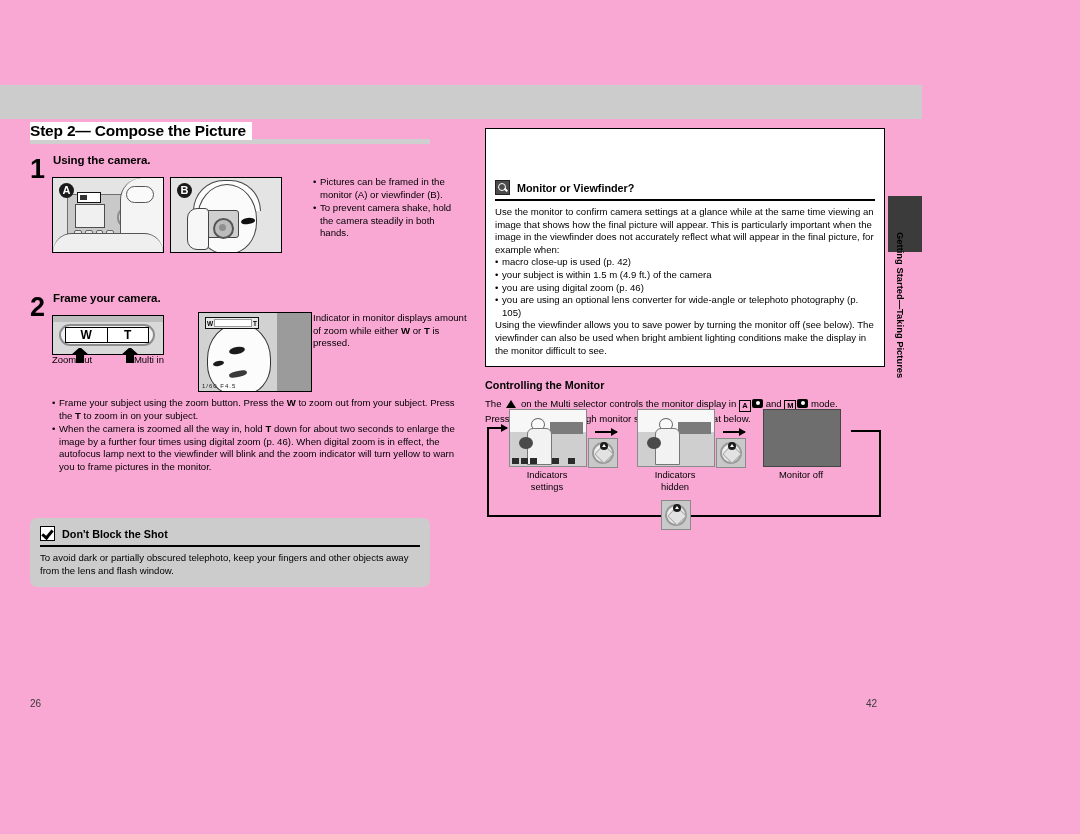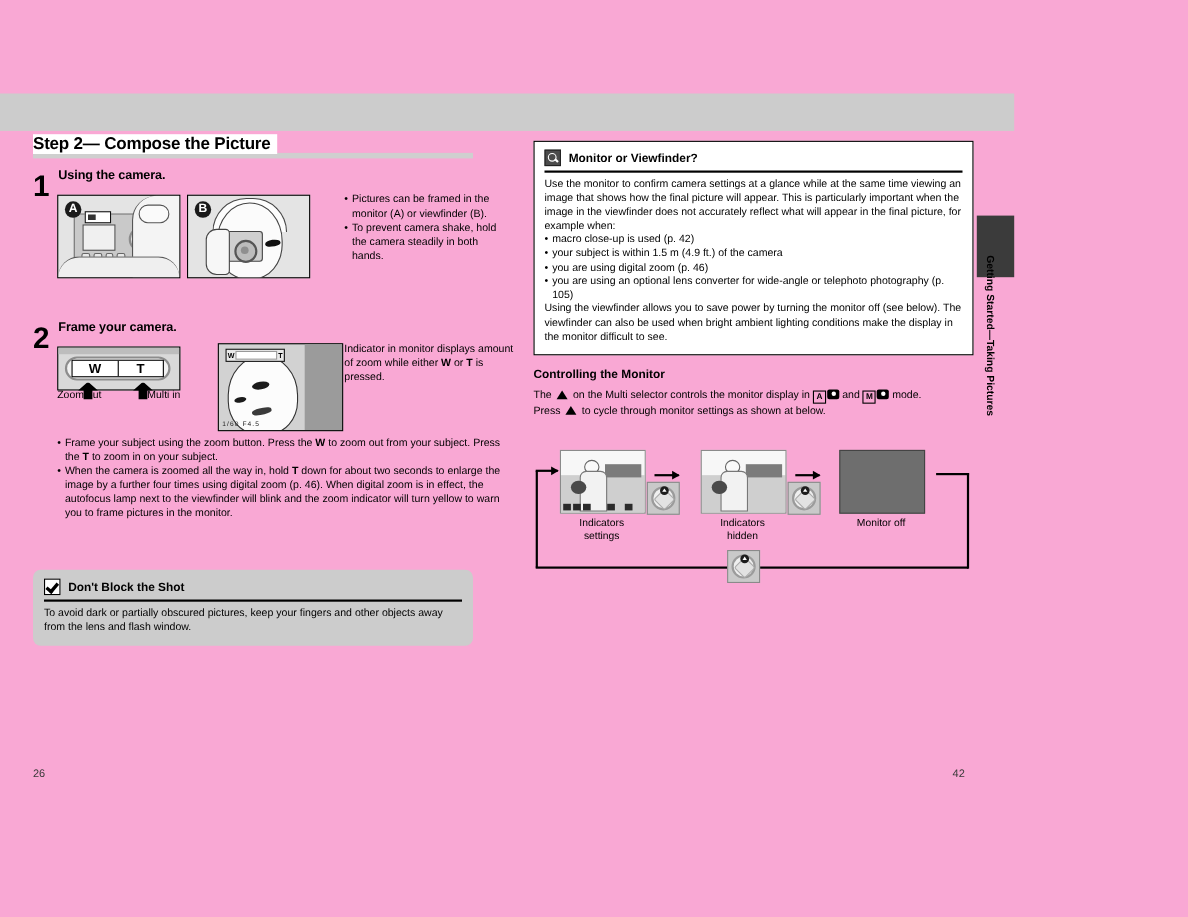--- a/index.html
+++ b/index.html
@@ -218,20 +218,21 @@
   .tip-box {
     border: 1.5px solid #000;
     padding: 7px 9px 9px 9px;
     box-sizing: border-box;
     background:#fff;
   }
   .tip-head {
     display:flex; align-items:center;
     font-size: 10.8px; font-weight: bold;
     margin-bottom: 4px;
+    margin-top: 44px;
   }
   .mag-icon {
     width: 13px; height: 13px;
     background: #4b4b4b;
     margin-right: 7px;
     flex: 0 0 13px;
     position: relative;
     border: 1px solid #222;
   }
   .mag-icon::before {
@@ -651,21 +652,21 @@
       </div>
     </div>
   </div>
 
   <div class="caution-box">
     <div class="caution-head">
       <span class="check-icon"></span>
       <span>Don't Block the Shot</span>
     </div>
     <div class="caution-rule"></div>
-    <div class="caution-body">To avoid dark or partially obscured pictures, keep your fingers and other objects away from the lens and flash window.</div>
+    <div class="caution-body">To avoid dark or partially obscured telephoto, keep your fingers and other objects away from the lens and flash window.</div>
   </div>
 
   <div class="pnum pnum-left">26</div>
 
   <div class="right-page">
     <div class="tip-box">
       <div class="tip-head">
         <span class="mag-icon"></span>
         <span>Monitor or Viewfinder?</span>
       </div>

